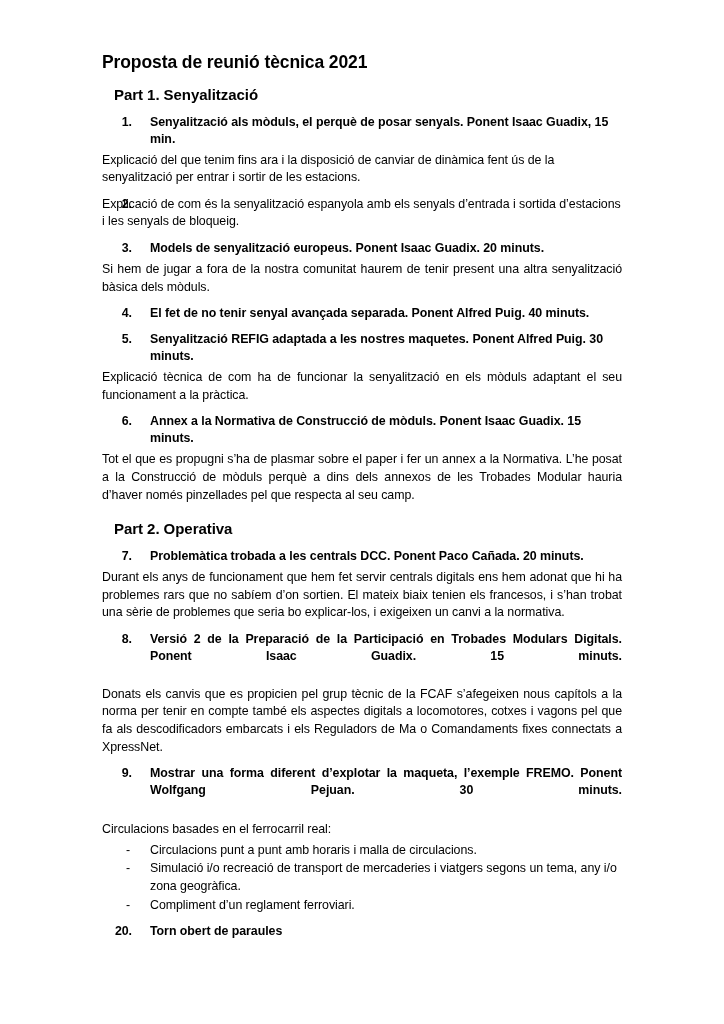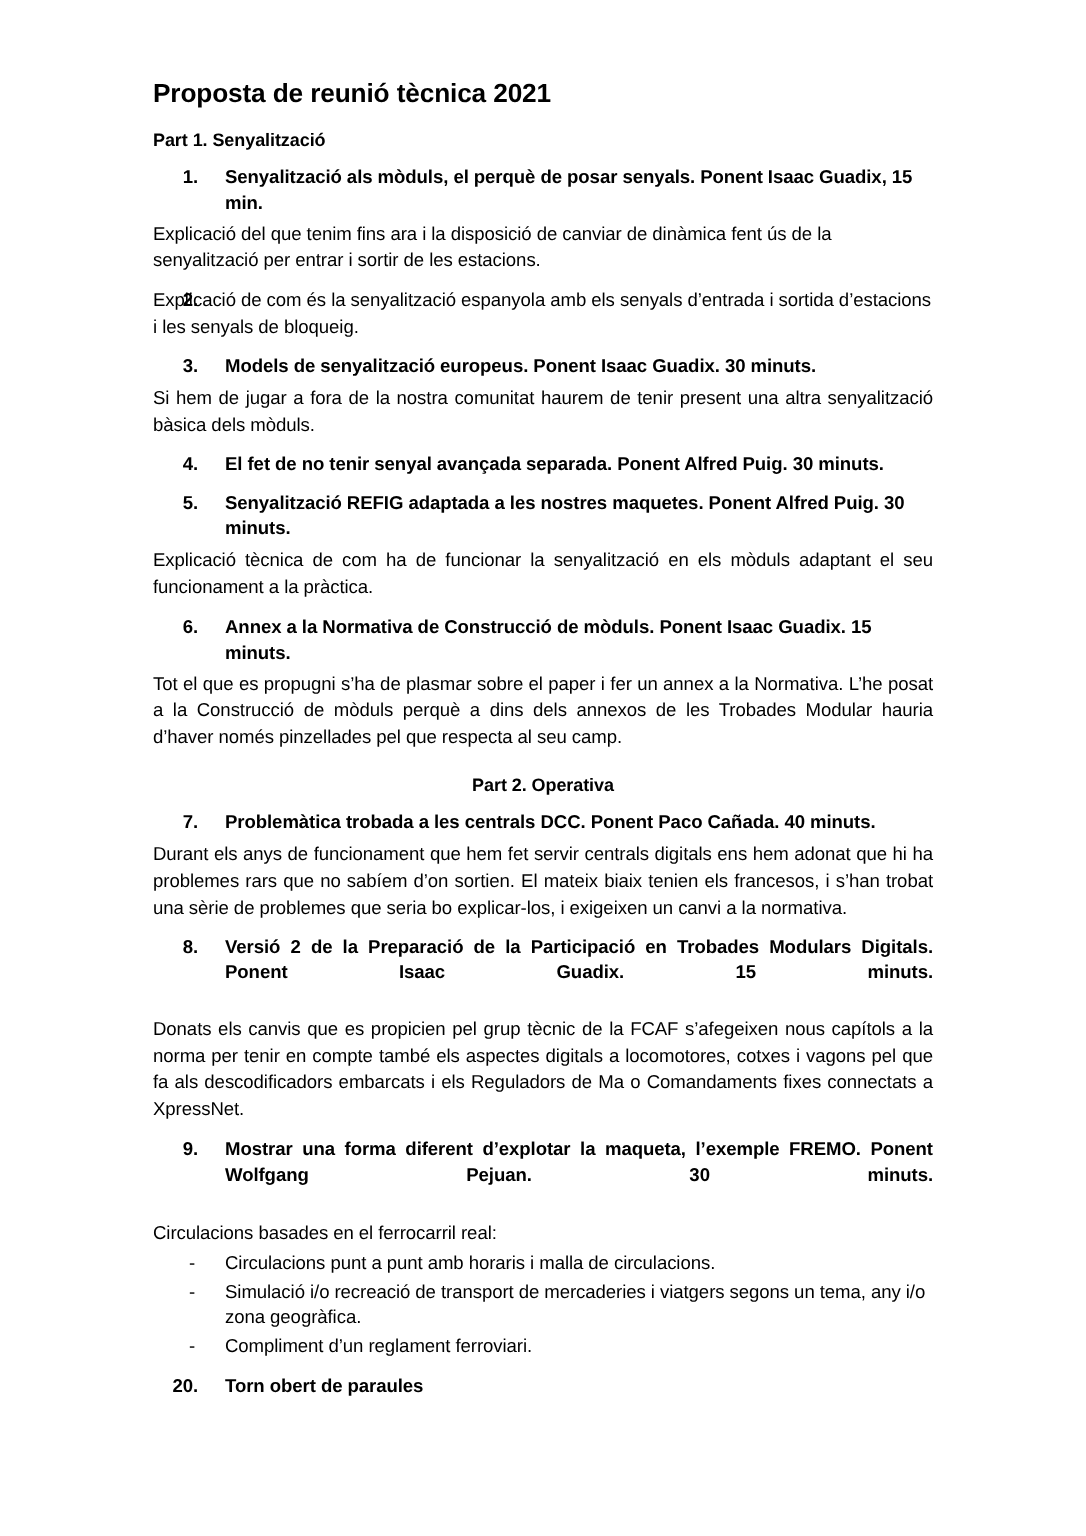--- a/index.html
+++ b/index.html
@@ -31,29 +31,28 @@
 
   
   .doc-title {
     font-size: 17.5px;
     font-weight: bold;
     line-height: 1.25;
     margin: 0 0 12px 0;
     letter-spacing: -0.1px;
   }
   .part-heading {
-    font-size: 12px;
+    font-size: 15px;
     font-weight: bold;
     line-height: 1.25;
-    margin: 12px 0 9px 0;
+    margin: 12px 0 9px 12px;
     letter-spacing: -0.05px;
   }
   .part-heading.second {
     margin-top: 16px;
-    text-align: center;
   }
 
   
   .item {
     position: relative;
     font-size: 12.4px;
     font-weight: bold;
     line-height: 1.37;
     margin: 9px 0 4px 0;
     padding-left: 48px;
@@ -131,42 +130,42 @@
       <span class="num">1.</span><span class="item-text">Senyalització als mòduls, el perquè de posar senyals. Ponent Isaac Guadix, 15 min.</span>
     </div>
     <p class="body">Explicació del que tenim fins ara i la disposició de canviar de dinàmica fent ús de la senyalització per entrar i sortir de les estacions.</p>
 
     <div class="item">
       <span class="num">2.</span>
     </div>
     <p class="body">Explicació de com és la senyalització espanyola amb els senyals d’entrada i sortida d’estacions i les senyals de bloqueig.</p>
 
     <div class="item">
-      <span class="num">3.</span><span class="item-text">Models de senyalització europeus. Ponent Isaac Guadix. 30 minuts.</span>
+      <span class="num">3.</span><span class="item-text">Models de senyalització europeus. Ponent Isaac Guadix. 20 minuts.</span>
     </div>
     <p class="body justify">Si hem de jugar a fora de la nostra comunitat haurem de tenir present una altra senyalització bàsica dels mòduls.</p>
 
     <div class="item">
-      <span class="num">4.</span><span class="item-text">El fet de no tenir senyal avançada separada. Ponent Alfred Puig. 30 minuts.</span>
+      <span class="num">4.</span><span class="item-text">El fet de no tenir senyal avançada separada. Ponent Alfred Puig. 40 minuts.</span>
     </div>
 
     <div class="item">
       <span class="num">5.</span><span class="item-text">Senyalització REFIG adaptada a les nostres maquetes. Ponent Alfred Puig. 30 minuts.</span>
     </div>
     <p class="body justify">Explicació tècnica de com ha de funcionar la senyalització en els mòduls adaptant el seu funcionament a la pràctica.</p>
 
     <div class="item">
       <span class="num">6.</span><span class="item-text">Annex a la Normativa de Construcció de mòduls. Ponent Isaac Guadix. 15 minuts.</span>
     </div>
     <p class="body justify">Tot el que es propugni s’ha de plasmar sobre el paper i fer un annex a la Normativa. L’he posat a la Construcció de mòduls perquè a dins dels annexos de les Trobades Modular hauria d’haver només pinzellades pel que respecta al seu camp.</p>
 
     <h2 class="part-heading second">Part 2. Operativa</h2>
 
     <div class="item">
-      <span class="num">7.</span><span class="item-text">Problemàtica trobada a les centrals DCC. Ponent Paco Cañada. 40 minuts.</span>
+      <span class="num">7.</span><span class="item-text">Problemàtica trobada a les centrals DCC. Ponent Paco Cañada. 20 minuts.</span>
     </div>
     <p class="body justify">Durant els anys de funcionament que hem fet servir centrals digitals ens hem adonat que hi ha problemes rars que no sabíem d’on sortien. El mateix biaix tenien els francesos, i s’han trobat una sèrie de problemes que seria bo explicar-los, i exigeixen un canvi a la normativa.</p>
 
     <div class="item wrap-justify">
       <span class="num">8.</span>
         <span class="item-text">Versió 2 de la Preparació de la Participació en Trobades Modulars Digitals. Ponent Isaac Guadix. 15 minuts.</span>
     </div>
     <p class="body justify">Donats els canvis que es propicien pel grup tècnic de la FCAF s’afegeixen nous capítols a la norma per tenir en compte també els aspectes digitals a locomotores, cotxes i vagons pel que fa als descodificadors embarcats i els Reguladors de Ma o Comandaments fixes connectats a XpressNet.</p>
 
     <div class="item wrap-justify">

